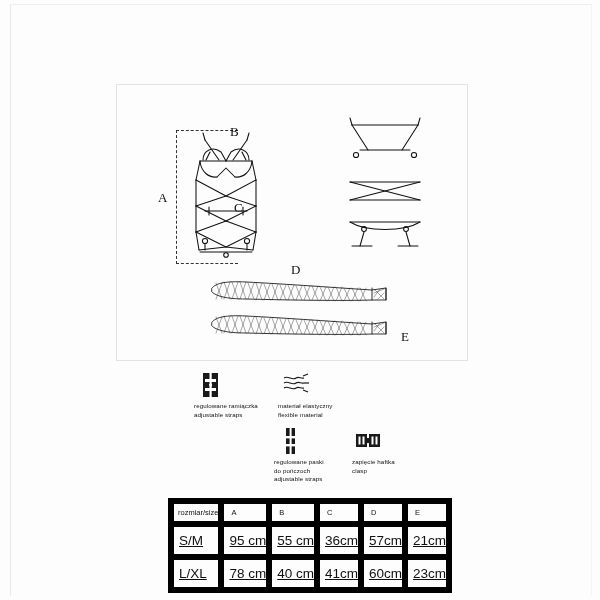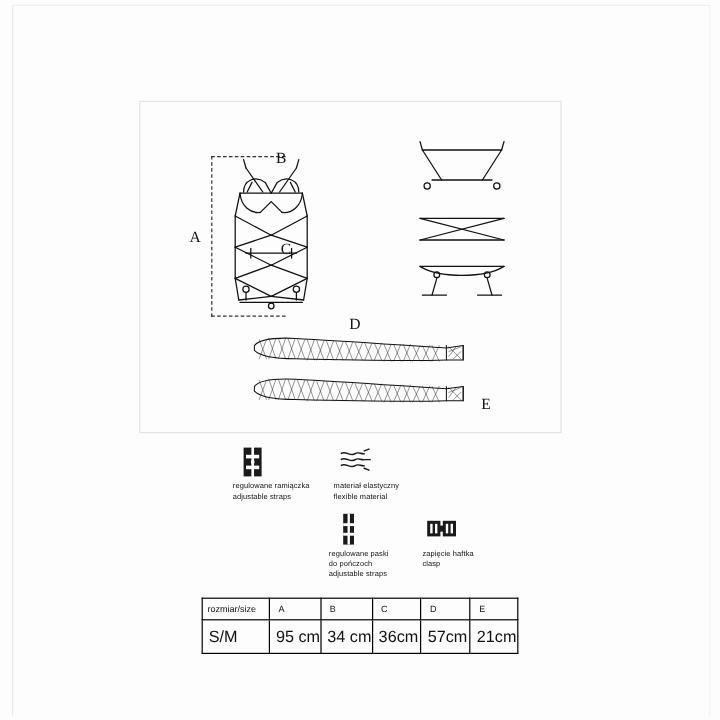--- a/index.html
+++ b/index.html
@@ -95,39 +95,40 @@
   .legend-item .legend-text { margin-top: 4px; }
 
   
   .size-table {
     position: absolute;
     left: 168px; top: 498px;
     width: 264px;
     border-collapse: collapse;
   }
   .size-table td {
-    border: 1px solid #000000;
+    border: 6px solid #000000;
     padding: 0;
     text-align: left;
     vertical-align: middle;
     height: 27px;
   }
   .size-table .hdr td {
     height: 17px;
     font-size: 7.5px;
     color: #111;
     padding-left: 4px;
   }
   .size-table .hdr td.c { text-align: left; padding-left: 7px; }
   .size-table .row td {
     font-size: 13.5px;
     font-family: "Liberation Sans", sans-serif;
     color: #111;
     padding-left: 5px;
     white-space: nowrap;
+    text-decoration: underline;
   }
   .size-table col.c0 { width: 62px; }
   .size-table col.c1 { width: 42px; }
   .size-table col.c2 { width: 42px; }
   .size-table col.c3 { width: 42px; }
   .size-table col.c4 { width: 42px; }
   .size-table col.c5 { width: 40px; }
 </style>
 </head>
 <body>
@@ -321,20 +322,28 @@
         <td>rozmiar/size</td>
         <td class="c">A</td>
         <td class="c">B</td>
         <td class="c">C</td>
         <td class="c">D</td>
         <td class="c">E</td>
       </tr>
       <tr class="row">
         <td>S/M</td>
         <td>95 cm</td>
-        <td>34 cm</td>
+        <td>55 cm</td>
         <td>36cm</td>
         <td>57cm</td>
         <td>21cm</td>
       </tr>
+      <tr class="row">
+        <td>L/XL</td>
+        <td>78 cm</td>
+        <td>40 cm</td>
+        <td>41cm</td>
+        <td>60cm</td>
+        <td>23cm</td>
+      </tr>
     </tbody>
   </table>
 </div>
 
 </body></html>

